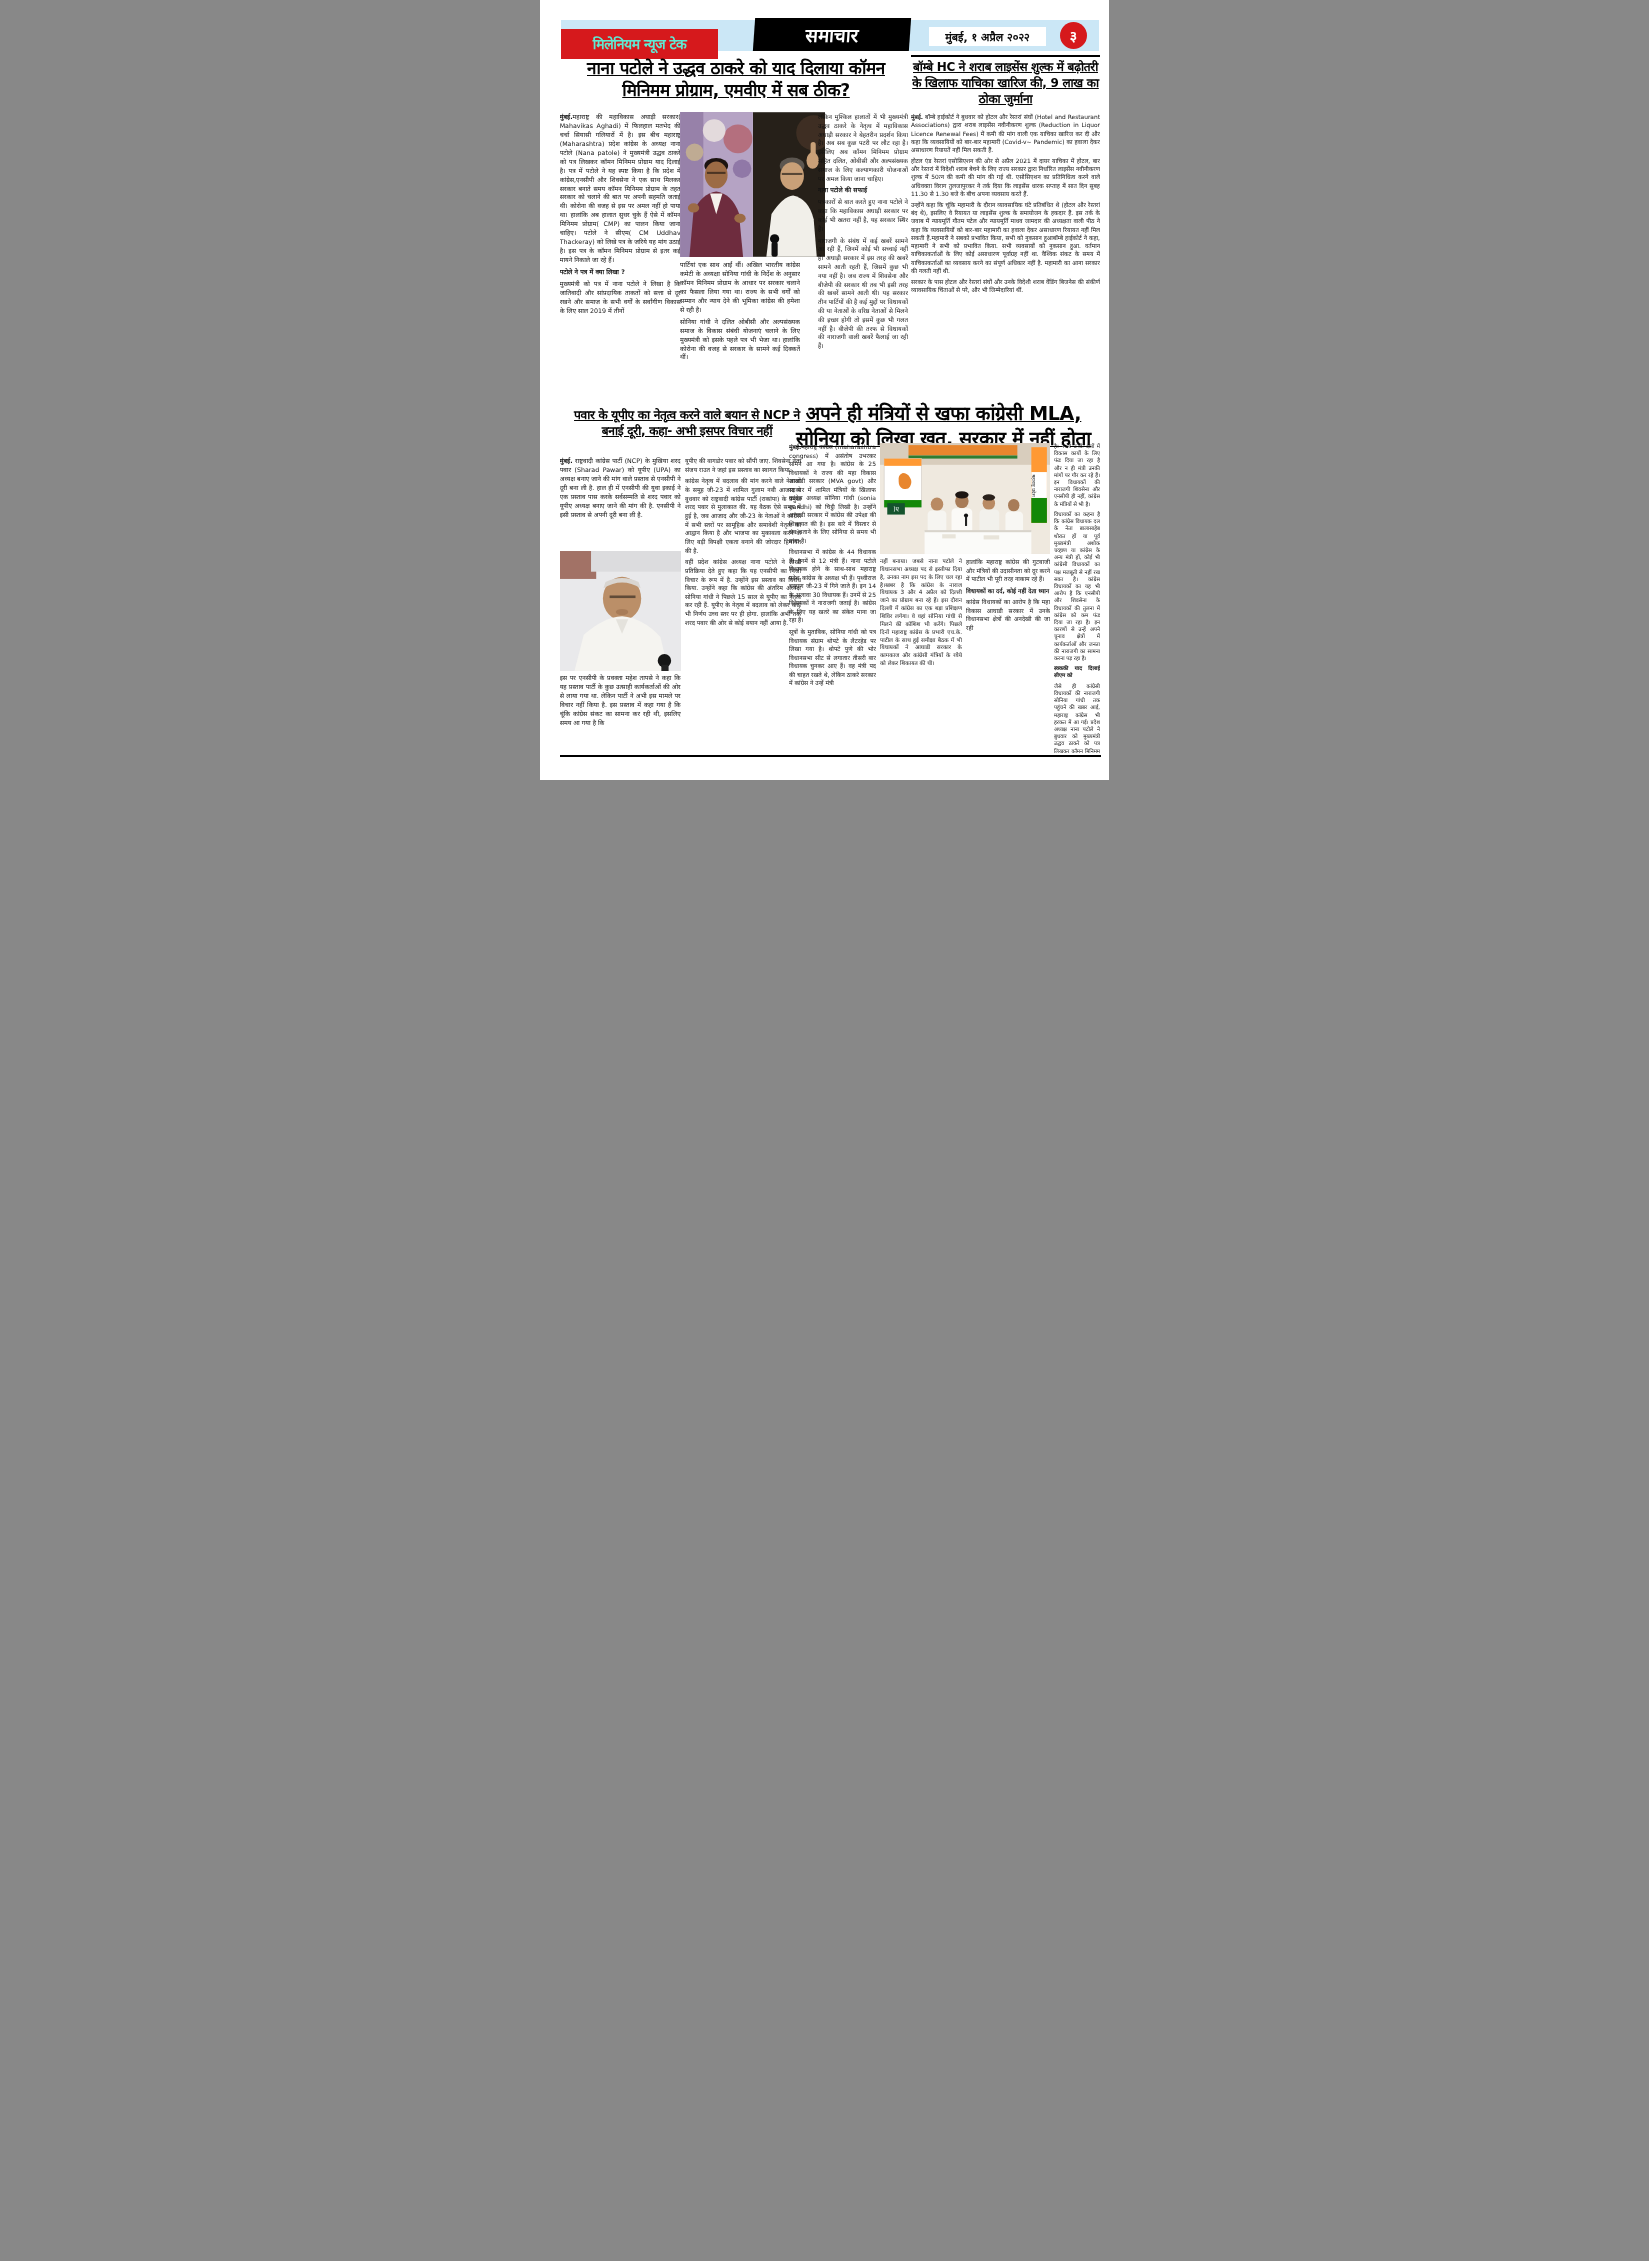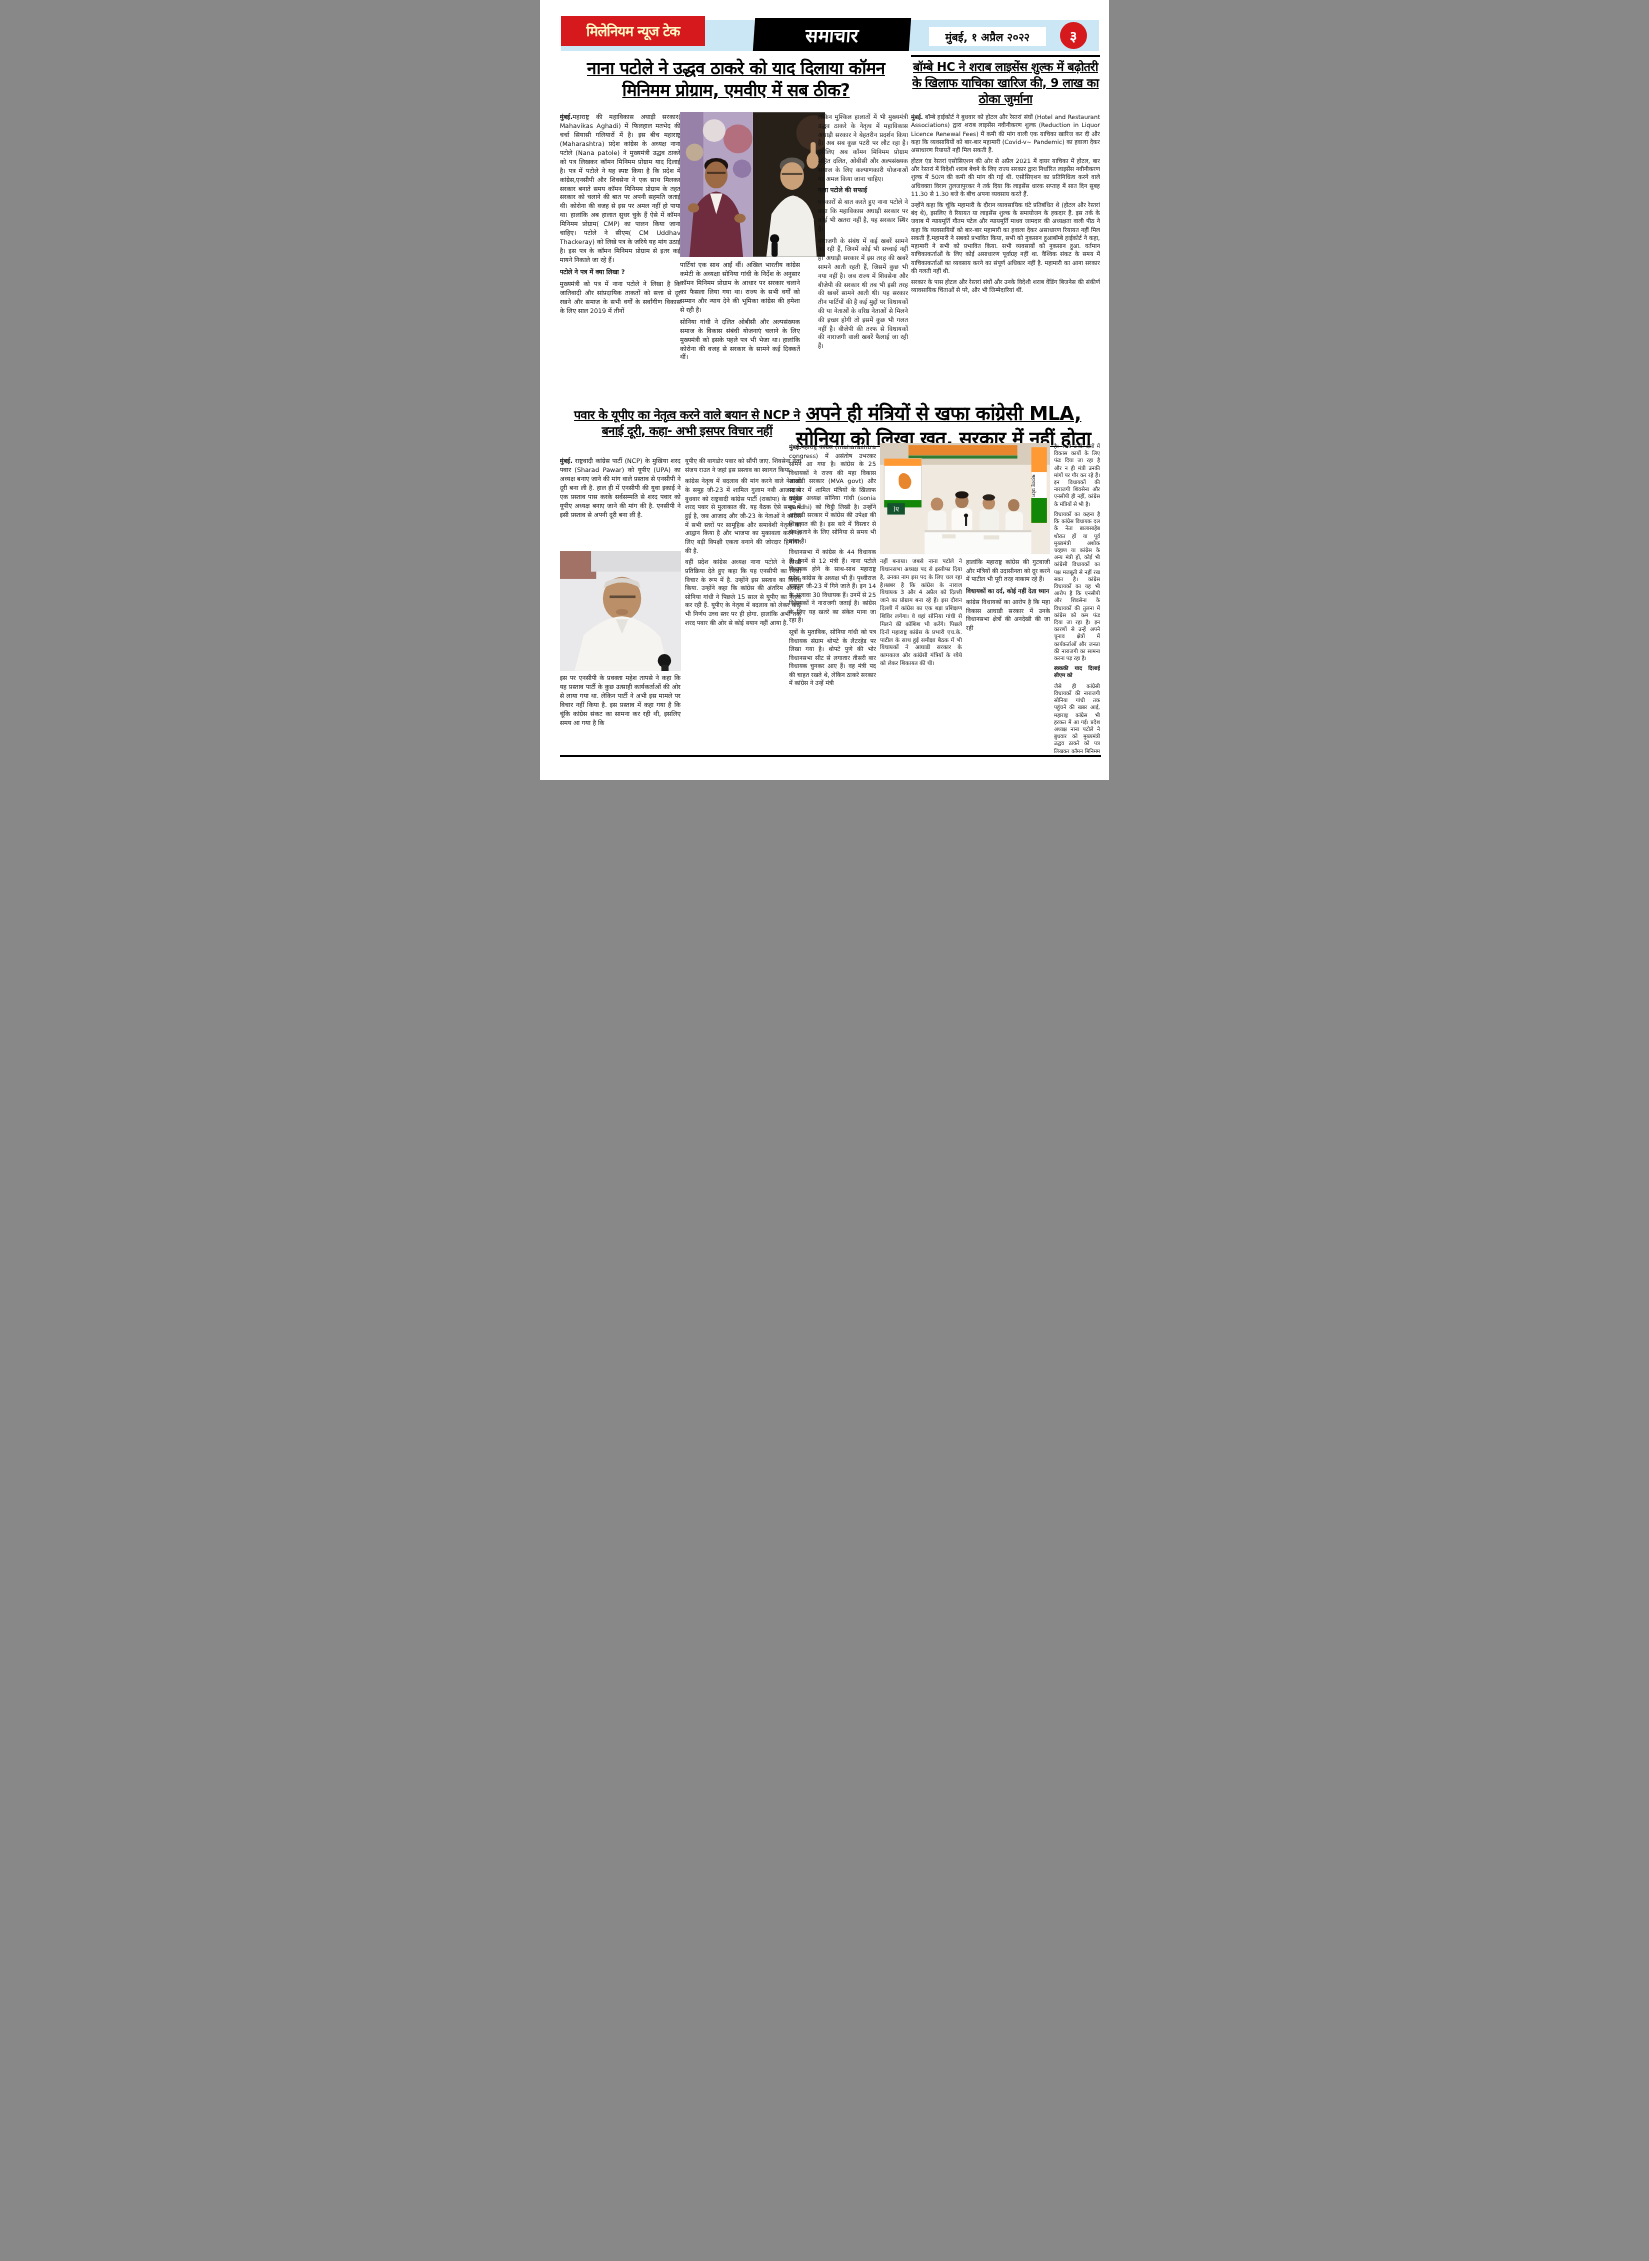--- a/index.html
+++ b/index.html
@@ -4,23 +4,23 @@
 <style>
   html,body{margin:0;padding:0;background:#888;}
   .page{
     position:relative; width:569px; height:780px; background:#ffffff;
     margin:0 auto; overflow:hidden;
     font-family:"DejaVu Sans","Liberation Sans",sans-serif; color:#101010;
   }
   
   .hdr-band{position:absolute; left:21px; top:19.7px; width:538px; height:31px; background:#cbe7f6;}
   .hdr-brand{
-    position:absolute; left:21px; top:16px; width:144px; height:29.5px; background:#d6191c;
+    position:absolute; left:21px; top:29px; width:157px; height:29.5px; background:#d6191c;
     display:flex; align-items:center; justify-content:center;
-    color:#fef9c3; font-weight:800; font-size:14px; letter-spacing:-0.5px; white-space:nowrap;
+    color:#5eead4; font-weight:800; font-size:14px; letter-spacing:-0.5px; white-space:nowrap;
   }
   .hdr-masthead{
     position:absolute; left:214px; top:17.6px; width:156px; height:33px; background:#000;
     transform:skewX(-4deg);
     display:flex; align-items:center; justify-content:center;
     color:#fff; font-weight:800; font-size:18.6px;
   }
   .hdr-date{
     position:absolute; left:389px; top:27px; width:117px; height:18.6px; background:#fff;
     display:flex; align-items:center; justify-content:center;

